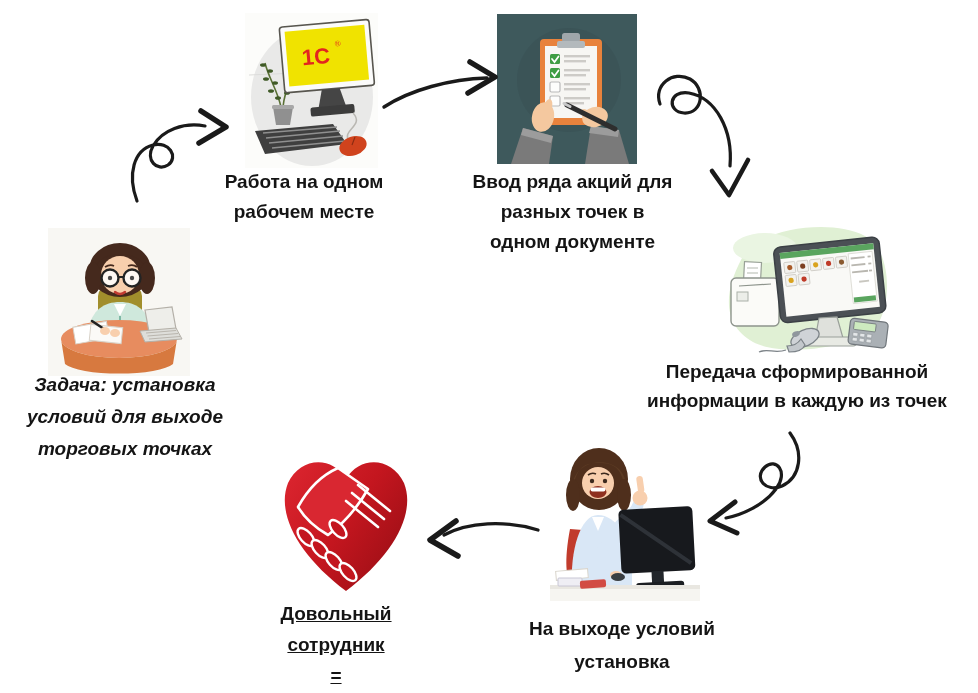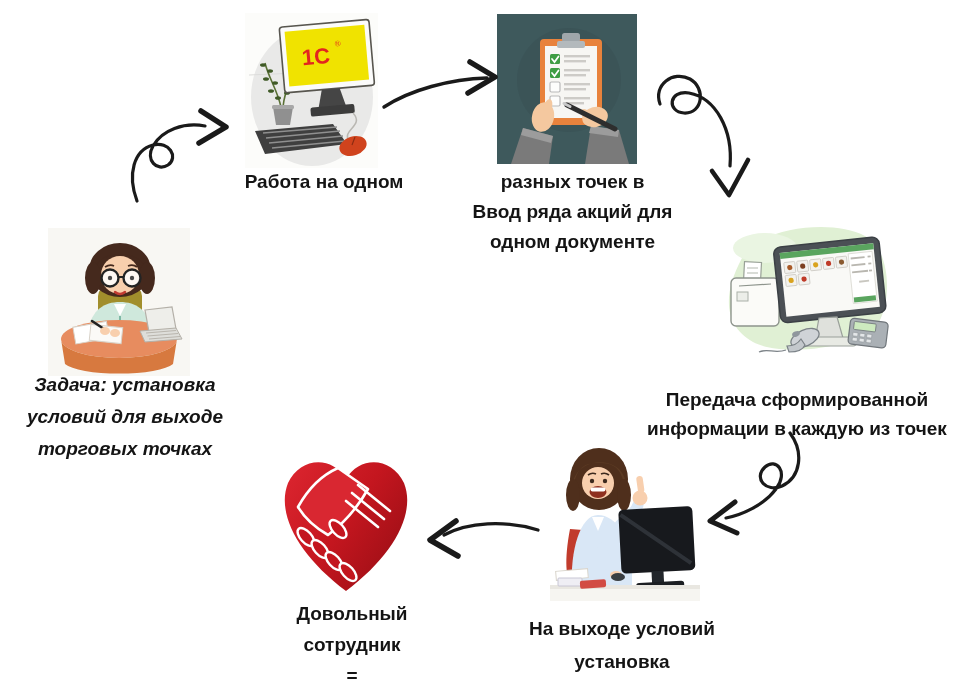--- a/index.html
+++ b/index.html
@@ -7,26 +7,26 @@
     position:relative;width:978px;height:693px;background:#ffffff;overflow:hidden;
     font-family:"Liberation Sans",sans-serif;
   }
   .fig{position:absolute;}
   .fig svg{display:block;}
   .label{
     position:absolute;text-align:center;font-weight:700;color:#141414;
     font-size:19px;letter-spacing:0;
   }
   .label span{display:block;}
-  .lbl-work{left:219px;top:167px;width:210px;line-height:30px;}
+  .lbl-work{left:199px;top:167px;width:210px;line-height:30px;}
   .lbl-input{left:450px;top:167px;width:245px;line-height:30px;}
-  .lbl-transfer{left:638px;top:357px;width:318px;line-height:29px;margin-top:28px;}
+  .lbl-transfer{left:638px;top:357px;width:318px;line-height:29px;}
   .lbl-task{left:10px;top:369px;width:230px;line-height:32px;font-style:italic;}
   .lbl-result{left:497px;top:612px;width:250px;line-height:33px;}
-  .lbl-outcome{left:272px;top:598px;width:160px;line-height:31px;}
+  .lbl-outcome{left:256px;top:598px;width:160px;line-height:31px;text-decoration:underline;}
   .arrows{position:absolute;left:0;top:0;pointer-events:none;}
 </style>
 </head>
 <body>
 
 <div class="canvas">
 
   <div class="fig" style="left:245px;top:13px;">
     <svg width="133" height="155" viewBox="0 0 133 155">
       <rect width="133" height="155" fill="#fcfcfa"></rect>
@@ -281,24 +281,25 @@
     </svg>
   </div>
 
   <div class="label lbl-task">
     <span>Задача: установка</span>
     <span>условий для выходе</span>
     <span>торговых точках</span>
   </div>
   <div class="label lbl-work">
     <span>Работа на одном</span>
+    <span>рабочем месте</span>
   </div>
   <div class="label lbl-input">
+    <span>Ввод ряда акций для</span>
     <span>разных точек в</span>
-    <span>Ввод ряда акций для</span>
     <span>одном документе</span>
   </div>
   <div class="label lbl-transfer">
     <span>Передача сформированной</span>
     <span>информации в каждую из точек</span>
   </div>
   <div class="label lbl-result">
     <span>На выходе условий</span>
     <span>установка</span>
   </div>

